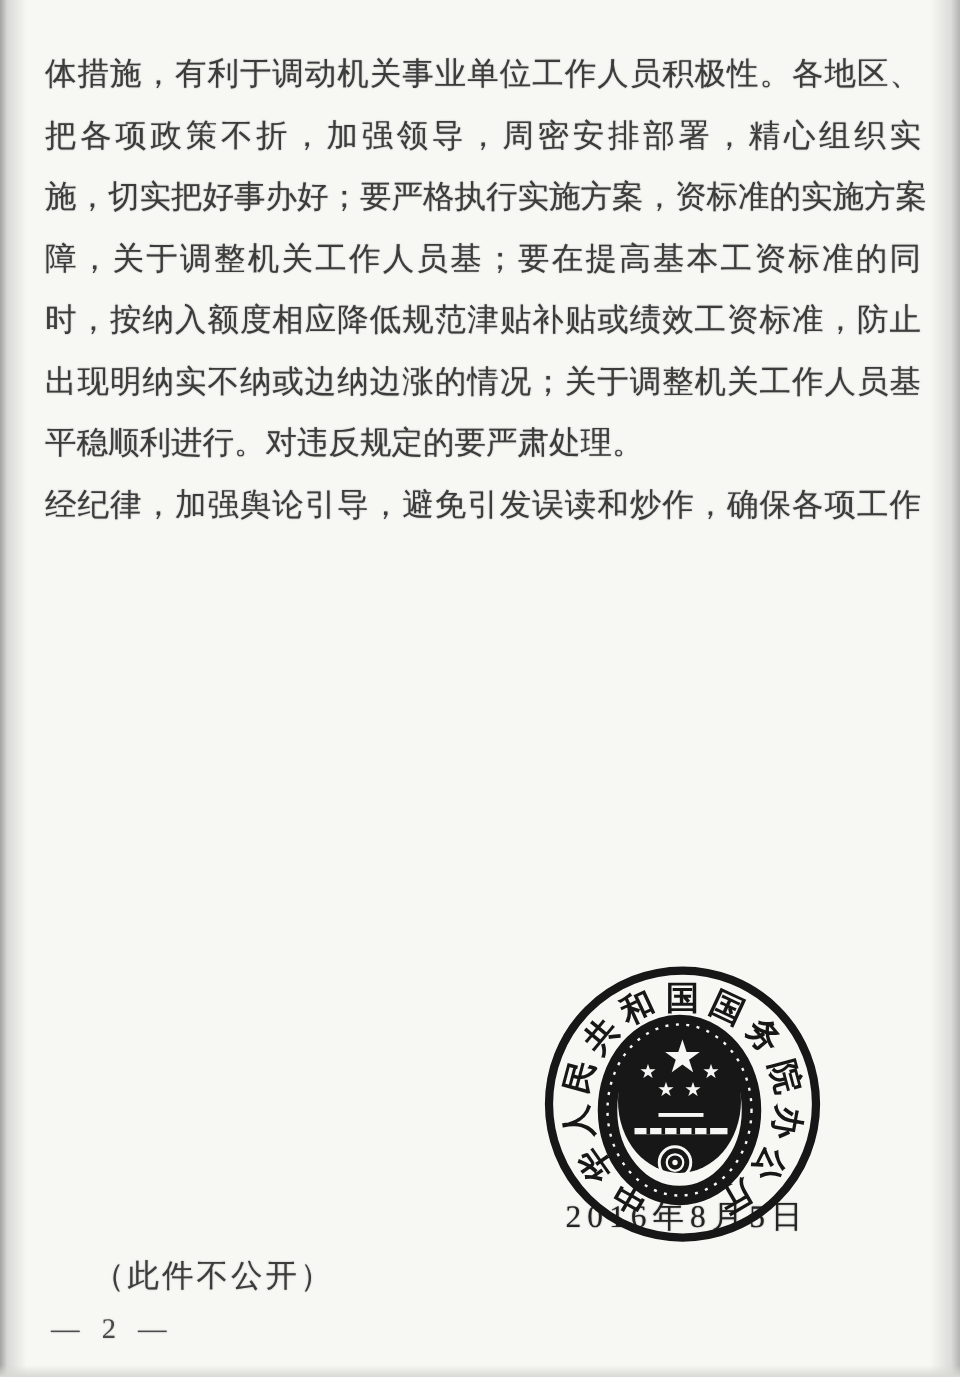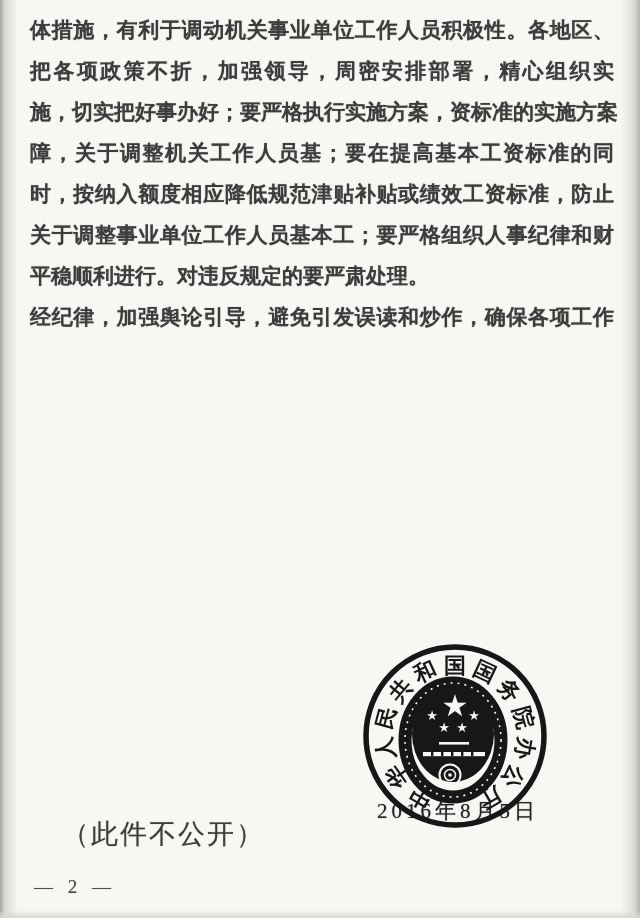--- a/index.html
+++ b/index.html
@@ -22,24 +22,23 @@
     background:linear-gradient(270deg,#b3b3b1 0px,#dcdcd9 6px,rgba(247,247,244,0) 20px);
     pointer-events:none;
   }
   .edge-bottom{
     position:absolute;left:0;right:0;bottom:0;height:8px;
     background:linear-gradient(0deg,#d8d8d5 0px,rgba(247,247,244,0) 8px);
     pointer-events:none;
   }
   
   .body-text{
-    position:absolute;left:30px;top:10px;width:584px;
+    position:absolute;left:30px;top:29px;width:584px;
     font-size:21px;line-height:41px;
     text-shadow:0 0 1px rgba(55,55,55,.55);
-    font-weight:bold;
   }
   .text-line{
     width:100%;
     text-align:justify;
     text-align-last:justify;
     white-space:nowrap;
   }
   .text-line.last{
     text-align-last:left;
   }
@@ -59,22 +58,22 @@
   }
   .seal svg{display:block;width:200px;height:200px;}
   .ring-char{
     font-family:"Liberation Serif","DejaVu Serif",serif;
     font-size:22px;font-weight:bold;fill:#171717;
     text-anchor:middle;dominant-baseline:central;
   }
   .star{fill:#f6f6f4;text-anchor:middle;dominant-baseline:central;font-family:"DejaVu Sans",sans-serif;}
   
   .confidential-note{
-    position:absolute;left:62px;top:816px;
-    font-size:27px;letter-spacing:2px;
+    position:absolute;left:62px;top:836px;
+    font-size:21px;letter-spacing:2px;
     text-shadow:0 0 1px rgba(55,55,55,.5);
     white-space:nowrap;
   }
   .page-number{
     position:absolute;left:34px;top:876px;
     font-size:19px;letter-spacing:5px;color:#4a4a4a;
     text-shadow:0 0 1px rgba(55,55,55,.45);
     white-space:nowrap;
   }
 </style>
@@ -87,21 +86,21 @@
   <div class="edge-right"></div>
   <div class="edge-bottom"></div>
 
   <div class="body-text">
     <div class="para1">
       <div class="text-line">体措施，有利于调动机关事业单位工作人员积极性。各地区、</div>
       <div class="text-line">把各项政策不折，加强领导，周密安排部署，精心组织实</div>
       <div class="text-line">施，切实把好事办好；要严格执行实施方案，资标准的实施方案</div>
       <div class="text-line">障，关于调整机关工作人员基；要在提高基本工资标准的同</div>
       <div class="text-line">时，按纳入额度相应降低规范津贴补贴或绩效工资标准，防止</div>
-      <div class="text-line">关于调整事业单位工作人员基本工；要严格组织人事纪律和财</div>
+      <div class="text-line">出现明纳实不纳或边纳边涨的情况；关于调整机关工作人员基</div>
       <div class="text-line last">平稳顺利进行。对违反规定的要严肃处理。</div>
       <div class="text-line">经纪律，加强舆论引导，避免引发误读和炒作，确保各项工作</div>
     </div>
   </div>
 
   <div class="seal-date">2016年8月5日</div>
 
   <div class="seal">
     <svg viewBox="0 0 200 200" xmlns="http://www.w3.org/2000/svg">
 

